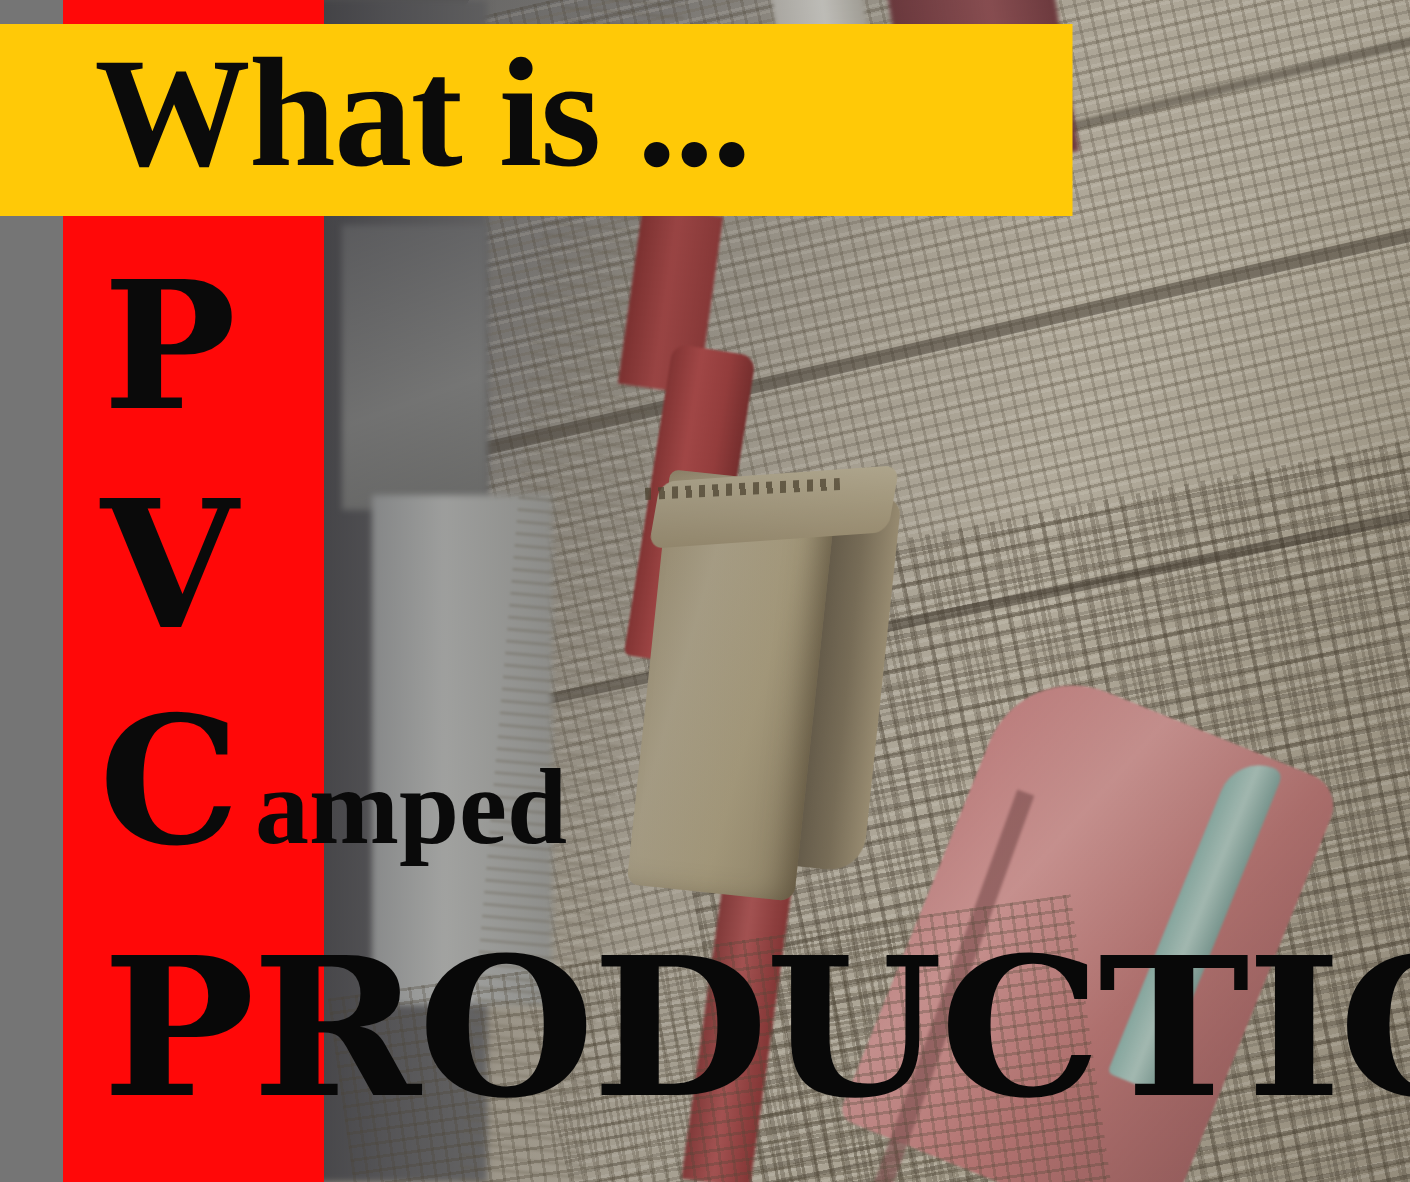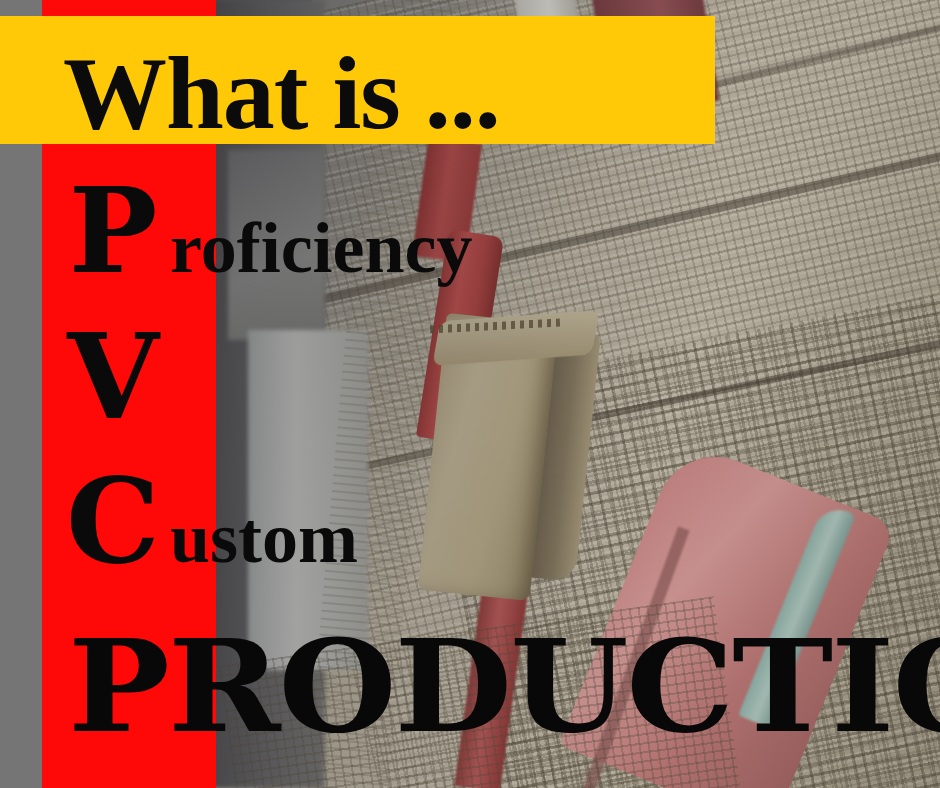--- a/index.html
+++ b/index.html
@@ -243,21 +243,21 @@
   .yellow-banner {
     position: absolute;
     left: 0; top: 16px;
     width: 715px; height: 128px;
     background: #FFC907;
   }
 
   
   .headline {
     position: absolute;
-    left: 63px; top: 29px;
+    left: 63px; top: 12px;
     width: 640px; height: 128px;
     display: flex;
     align-items: center;
     color: #0b0b0b;
     font-size: 104px;
     font-weight: bold;
     letter-spacing: -1px;
     line-height: 1;
     white-space: nowrap;
     font-family: "Liberation Serif", "DejaVu Serif", serif;
@@ -339,27 +339,26 @@
   </div>
 
   <div class="gray-strip"></div>
   <div class="red-bar"></div>
 
   <div class="yellow-banner"></div>
   <div class="headline">What is ...</div>
 
   <div class="acro-row" id="row-p">
     <span class="acro-letter">P</span>
-    <span class="acro-rest">roficiency</span>
   </div>
 
   <div class="acro-row" id="row-v">
     <span class="acro-letter">V</span>
   </div>
 
   <div class="acro-row" id="row-c">
     <span class="acro-letter">C</span>
-    <span class="acro-rest">ustom</span>
+    <span class="acro-rest">amped</span>
   </div>
 
   <div class="wordmark">PRODUCTIONS</div>
 
 </div>
 
 </body></html>

